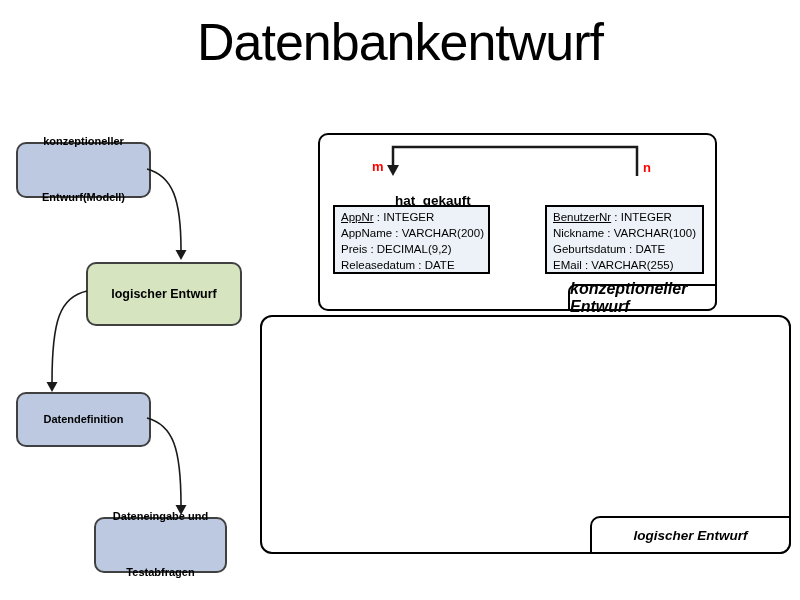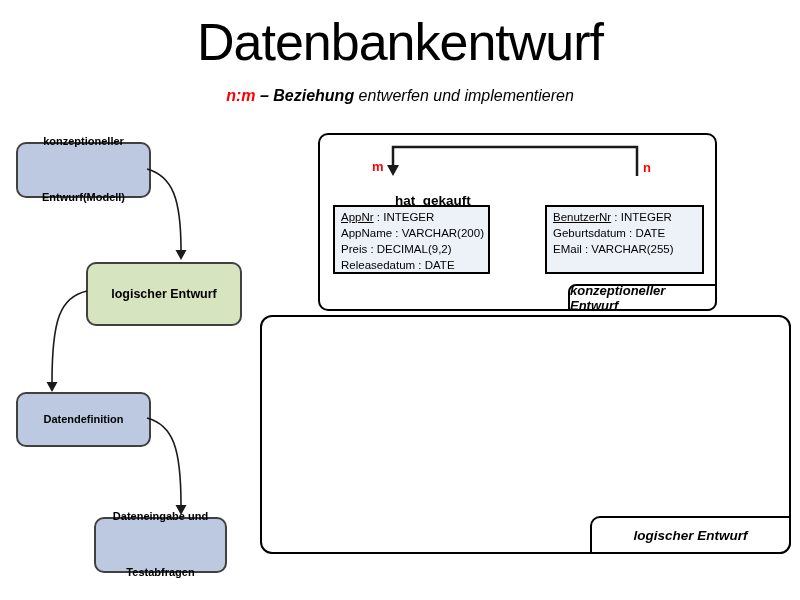--- a/index.html
+++ b/index.html
@@ -25,21 +25,21 @@
   #step2{left:16px;top:392px;width:131px;height:51px;}
   #step3{left:94px;top:517px;width:129px;height:52px;}
 
   
   .panel{position:absolute;border:2px solid #000;background:#fff;}
   #conceptual-panel{left:318px;top:133px;width:395px;height:174px;border-radius:10px;}
   #logical-panel{left:260px;top:315px;width:527px;height:235px;border-radius:12px;}
 
   .caption{position:absolute;right:-2px;bottom:-2px;border:2px solid #000;background:#fff;
            font-weight:700;font-style:italic;display:flex;align-items:center;justify-content:center;}
-  #conceptual-caption{width:145px;height:23px;font-size:13px;border-radius:8px 0 9px 0;}
+  #conceptual-caption{width:145px;height:23px;font-size:16px;border-radius:8px 0 9px 0;}
   #logical-caption{width:197px;height:34px;font-size:13.5px;border-radius:10px 0 11px 0;}
 
   
   .rel-label{position:absolute;left:75px;top:28px;width:244px;
              font-weight:700;font-size:13.5px;margin-top:30px;}
   .cardinality{position:absolute;font-weight:700;font-size:13px;color:#ff0000;}
   #card-m{left:52px;top:24px;}
   #card-n{left:323px;top:25px;}
 
   
@@ -57,21 +57,20 @@
 
   svg.connectors{position:absolute;left:0;top:0;pointer-events:none;}
 </style>
 </head>
 <body>
 
 <div class="slide">
 
   <h1 class="title">Datenbankentwurf</h1>
 
-  <div class="subtitle"><span class="card">n:m</span><span class="mid"> – Beziehung</span><span class="rest"> entwerfen und implementieren</span></div>
 
   <div class="fbox blue" id="step0">
     <div>konzeptioneller</div>
     <div>Entwurf(Modell)</div>
   </div>
   <div class="fbox green" id="step1">
     <div>logischer Entwurf</div>
   </div>
   <div class="fbox blue" id="step2">
     <div>Datendefinition</div>
@@ -89,20 +88,21 @@
 
     <div class="entity-body" id="app-body">
       <div class="attr"><span class="pk">AppNr</span><span class="sep"> : </span><span>INTEGER</span></div>
       <div class="attr"><span>AppName</span><span class="sep"> : </span><span>VARCHAR(200)</span></div>
       <div class="attr"><span>Preis</span><span class="sep"> : </span><span>DECIMAL(9,2)</span></div>
       <div class="attr"><span>Releasedatum</span><span class="sep"> : </span><span>DATE</span></div>
     </div>
 
     <div class="entity-body" id="ben-body">
       <div class="attr"><span class="pk">BenutzerNr</span><span class="sep"> : </span><span>INTEGER</span></div>
+      <div class="attr"><span>Nickname</span><span class="sep"> : </span><span>VARCHAR(100)</span></div>
       <div class="attr"><span>Geburtsdatum</span><span class="sep"> : </span><span>DATE</span></div>
       <div class="attr"><span>EMail</span><span class="sep"> : </span><span>VARCHAR(255)</span></div>
     </div>
 
     <div class="caption" id="conceptual-caption">
       <span>konzeptioneller Entwurf</span>
     </div>
   </div>
 
   <div class="panel" id="logical-panel">

